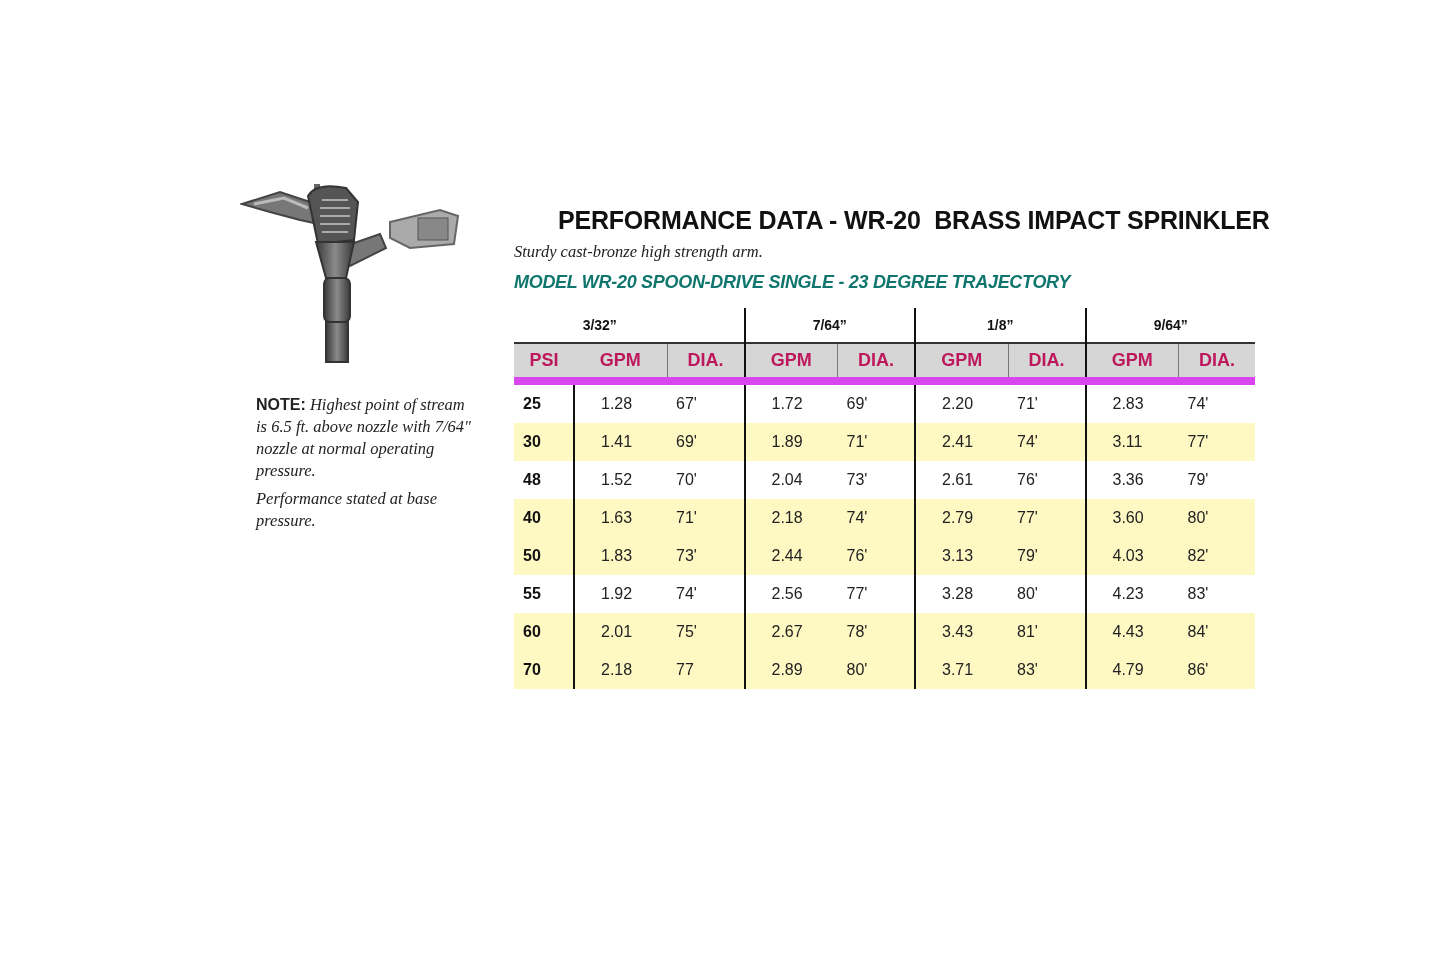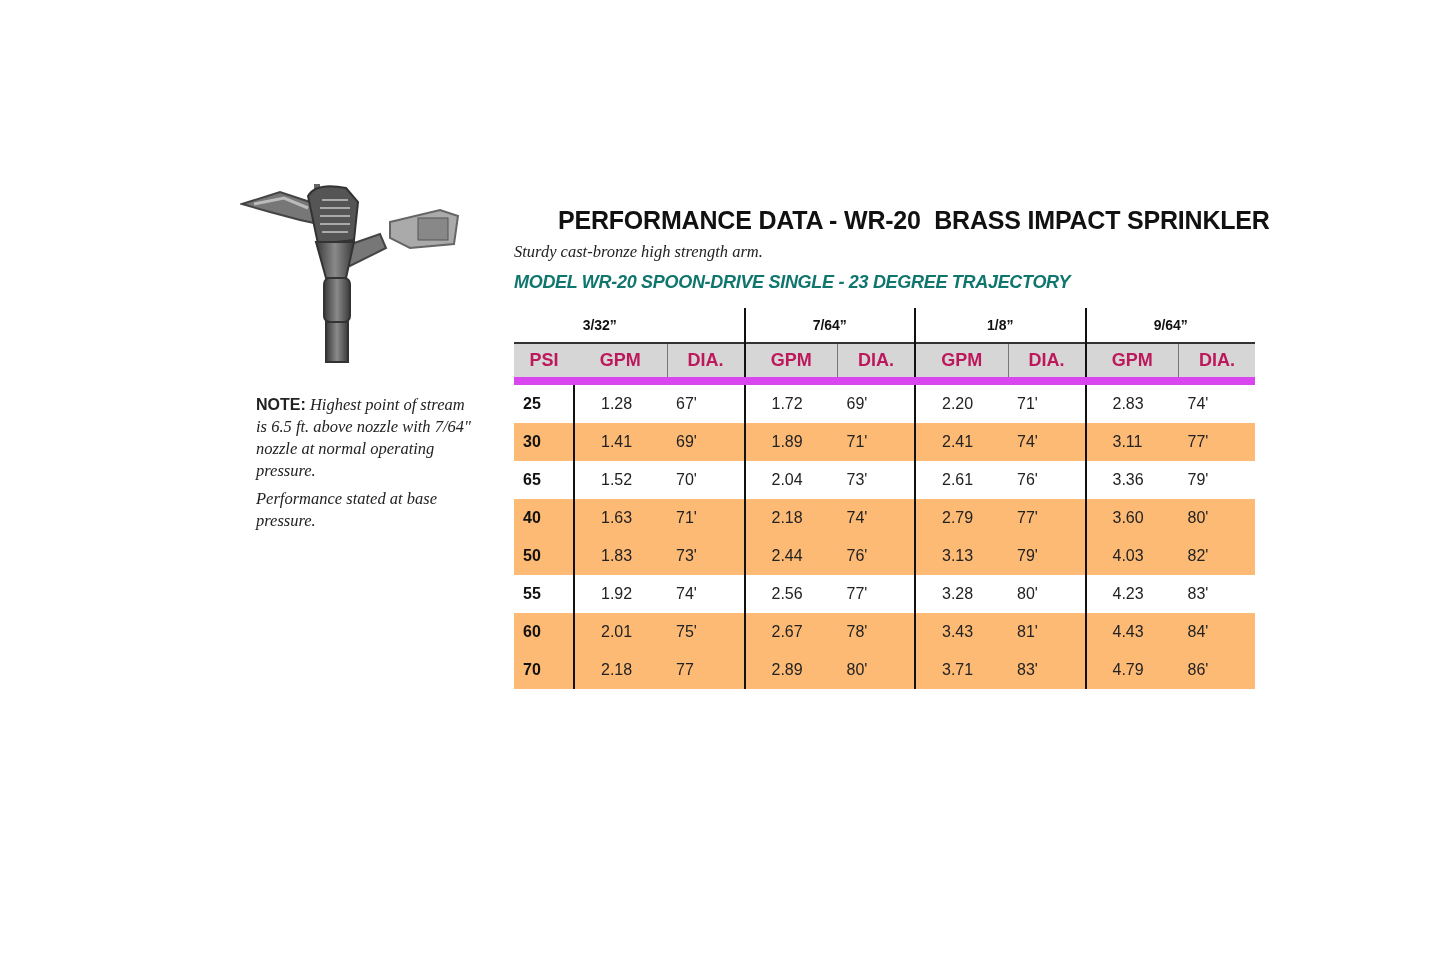--- a/index.html
+++ b/index.html
@@ -20,21 +20,21 @@
 
   .size-row th { height: 34px; font-weight: bold; font-size: 14px; vertical-align: middle; color: #111; }
   .size-row th.size { border-left: 2px solid #111; }
   .size-row th.blank { border-left: none; }
 
   .hdr-row th { background: #d6d6d6; height: 33px; font-weight: bold; font-size: 18px; text-align: center; vertical-align: middle; border-top: 2px solid #333; border-bottom: 8px solid #d946ef; color: #be185d; }
   .hdr-row th.grp-start { border-left: 2px solid #111; }
   .hdr-row th.inner { border-left: 1px solid #777; margin-top: 32px; }
 
   .data-row td { height: 38px; vertical-align: middle; color: #222; font-size: 16px; }
-  .data-row.shaded td { background: #fdba74; }
+  .data-row.shaded td { background: #fef9c3; }
   .data-row td.psi { font-weight: bold; padding-left: 9px; width: 50px; color: #111; }
   .data-row td.gpm { padding-left: 26px; width: 66px; border-left: 2px solid #111; }
   .data-row td.dia { padding-left: 9px; width: 67px; }
 </style>
 </head>
 <body>
 
 <div class="product-image">
   <svg width="222" height="188" viewBox="0 0 222 188">
     <defs>
@@ -109,21 +109,21 @@
         <td class="gpm">1.41</td>
         <td class="dia">69'</td>
         <td class="gpm">1.89</td>
         <td class="dia">71'</td>
         <td class="gpm">2.41</td>
         <td class="dia">74'</td>
         <td class="gpm">3.11</td>
         <td class="dia">77'</td>
       </tr>
     <tr class="data-row">
-        <td class="psi">65</td>
+        <td class="psi">48</td>
         <td class="gpm">1.52</td>
         <td class="dia">70'</td>
         <td class="gpm">2.04</td>
         <td class="dia">73'</td>
         <td class="gpm">2.61</td>
         <td class="dia">76'</td>
         <td class="gpm">3.36</td>
         <td class="dia">79'</td>
       </tr>
     <tr class="data-row shaded">

